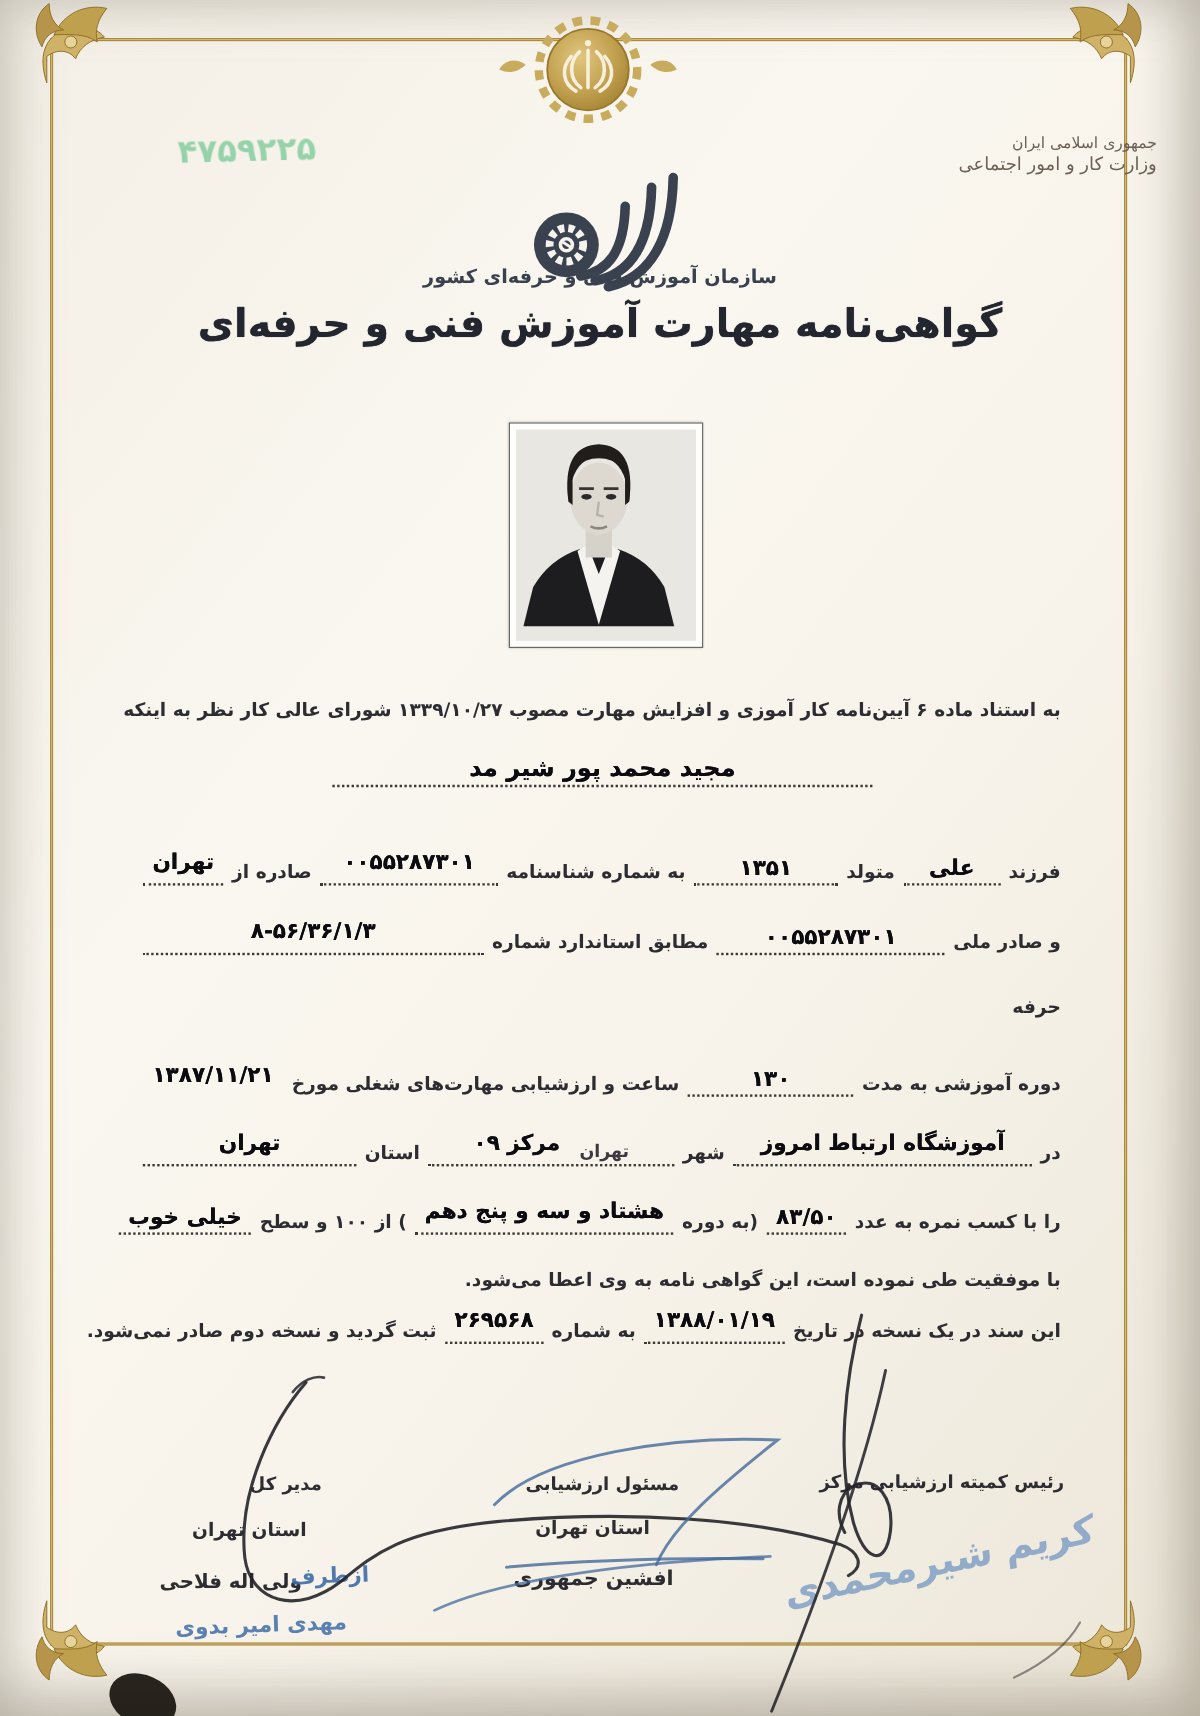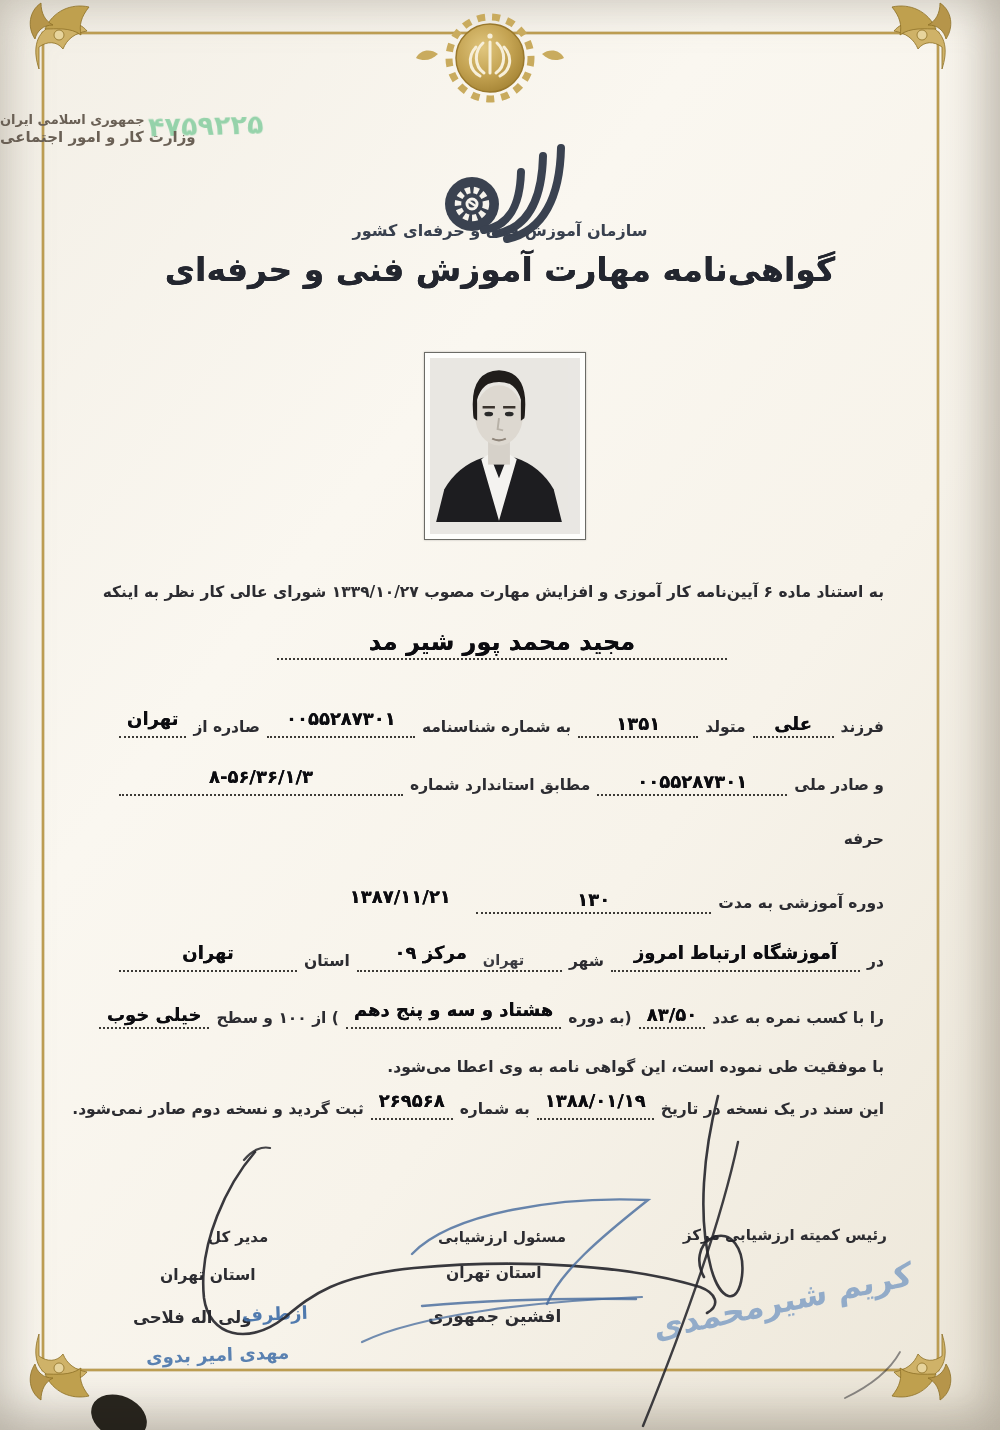--- a/index.html
+++ b/index.html
@@ -18,21 +18,21 @@
 
   
   .serial{
     left:148px;top:110px;
     font-size:27px;font-weight:bold;letter-spacing:6px;
     color:#5cc084;opacity:.62;transform:rotate(-1.5deg);
     filter:blur(.4px);
   }
 
   
-  .hdr{left:0;width:964px;text-align:left;color:#6a6055;font-weight:bold;}
+  .hdr{left:0;width:964px;text-align:right;color:#6a6055;font-weight:normal;}
   .hdr-country{top:112px;font-size:13px;}
   .hdr-ministry{top:128px;font-size:15px;}
   .org-name{top:221px;left:0;width:1000px;text-align:center;font-size:16px;font-weight:bold;color:#39414f;}
   .cert-title{
     top:250px;left:0;width:1000px;text-align:center;
     font-size:33px;font-weight:bold;color:#23262f;
     text-shadow:0 0 .6px #23262f;
   }
 
   
@@ -62,21 +62,21 @@
     text-shadow:0 0 .5px #0c0c10;
   }
   .val.raise{top:-7px;}
   .val.small{font-size:14.5px;color:#3a3a40;text-shadow:none;}
   .num{direction:ltr;unicode-bidi:isolate;}
   .grow1{flex:1;} .grow12{flex:1.2;} .grow14{flex:1.4;}
 
   .r-basis{top:583px;}
   .r-name{top:630px;justify-content:center;}
   .r-name .blank{width:450px;}
-  .r-name .val{font-size:24px;}
+  .r-name .val{font-size:20px;}
   .r-3{top:714px;} .r-4{top:772px;} .r-5{top:830px;justify-content:flex-start;}
   .r-6{top:890px;} .r-7{top:948px;} .r-8{top:1005px;}
   .r-9{top:1058px;} .r-10{top:1096px;}
 
   
   .sig{position:absolute;white-space:nowrap;color:#2c2c31;}
   .sig-left-role{left:208px;top:1228px;font-size:15px;font-weight:bold;}
   .sig-left-region{left:160px;top:1266px;font-size:15.5px;font-weight:bold;}
   .sig-left-name{left:133px;top:1308px;font-size:16.5px;font-weight:bold;}
   .sig-left-onbehalf{left:242px;top:1303px;font-size:18px;font-weight:bold;color:#3f6ea8;opacity:.9;transform:rotate(-2deg);}
@@ -220,20 +220,21 @@
 
 <div class="row r-5">
   <span class="lbl">حرفه</span>
 </div>
 
 <div class="row r-6">
   <span class="lbl">دوره آموزشی به مدت</span>
   <span class="blank" style="width:235px;">
       <span class="val num">۱۳۰</span>
     </span>
+  <span class="lbl">ساعت و ارزشیابی مهارت‌های شغلی مورخ</span>
   <span class="blank nodots" style="width:140px;">
       <span class="val num raise">۱۳۸۷/۱۱/۲۱</span>
     </span>
 </div>
 
 <div class="row r-7">
   <span class="lbl">در</span>
   <span class="blank grow14">
       <span class="val raise">آموزشگاه ارتباط امروز</span>
     </span>

